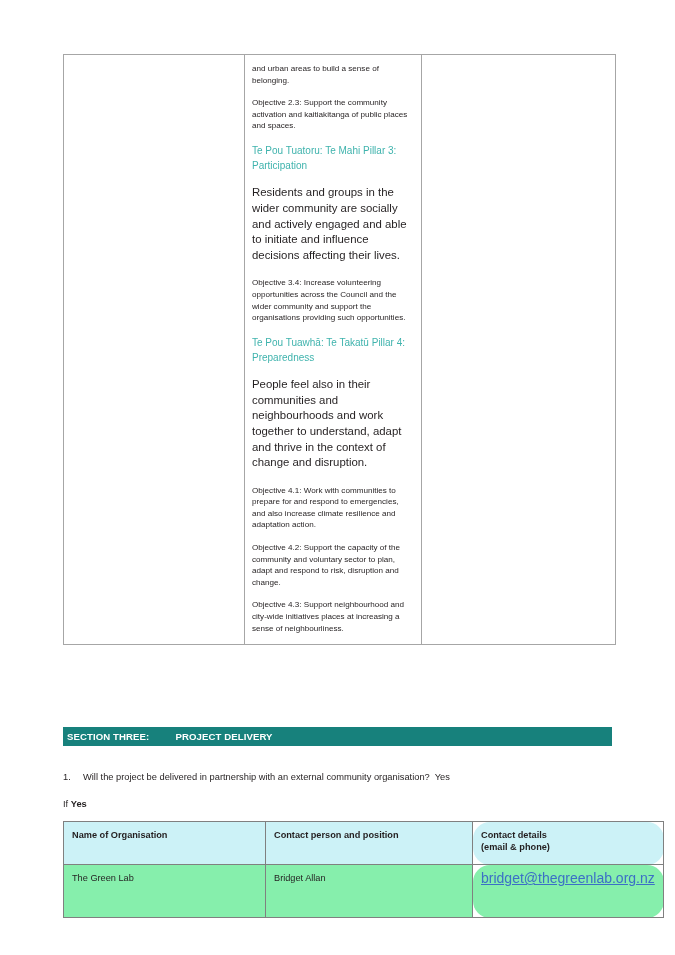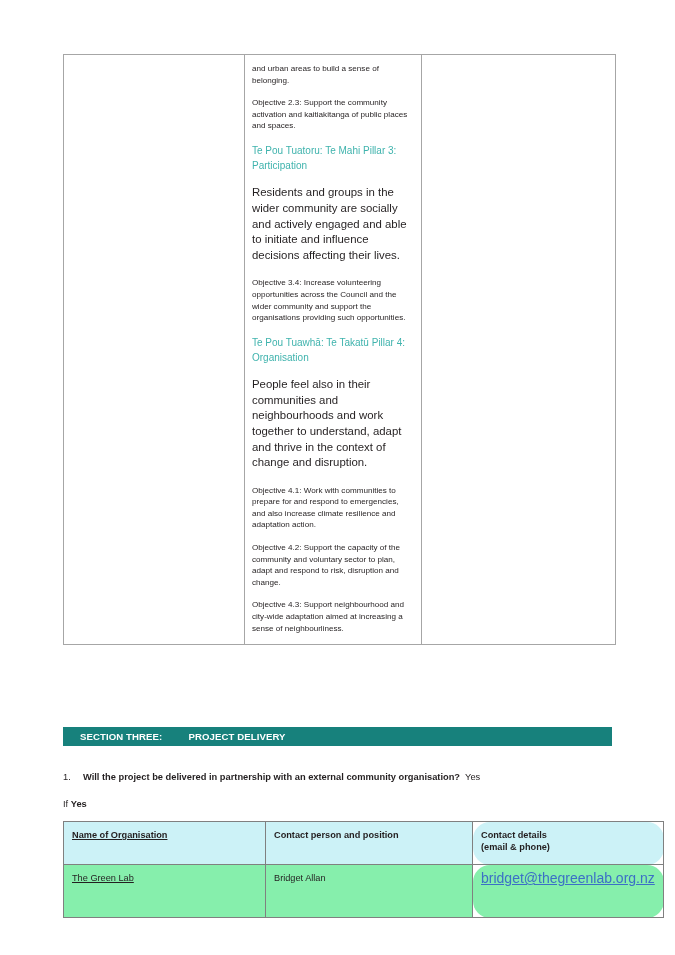--- a/index.html
+++ b/index.html
@@ -77,40 +77,40 @@
     width: 549px;
     height: 19px;
     background: #17817c;
     color: #ffffff;
     font-size: 9.6px;
     font-weight: bold;
     letter-spacing: 0.1px;
     display: flex;
     align-items: center;
     box-sizing: border-box;
-    padding-left: 17px;
+    padding-left: 4px;
   }
   .banner-label { white-space: pre; }
   .banner-gap { display: inline-block; width: 26px; }
 
   
   .question-row {
     position: absolute;
     left: 63px;
     top: 763px;
     width: 560px;
     font-size: 9.3px;
     line-height: 13px;
     white-space: nowrap;
   }
   .q-num {
     display: inline-block;
     width: 20px;
   }
-  .q-text { font-weight: bold; }
+  .q-text { font-weight: normal; }
   .q-answer { font-weight: normal; }
 
   .ifyes-row {
     position: absolute;
     left: 63px;
     top: 790px;
     font-size: 9.3px;
     line-height: 13px;
   }
   .ifyes-bold { font-weight: bold; }
@@ -138,21 +138,21 @@
     line-height: 12.4px;
     height: 28px;
   }
   .partner-table td {
     font-size: 9.2px;
     font-weight: normal;
     line-height: 13px;
     height: 38px;
     background: #86efac;
   }
-  .pc-1 { width: 185px; text-decoration: underline; }
+  .pc-1 { width: 185px; }
   .pc-2 { width: 190px; }
   .pc-3 { width: 174px; border-radius: 17px; }
 
   .cell-pad-top { padding-top: 12px; }
 
   .email-link {
     color: #3c6fc6;
     text-decoration: underline;
     font-size: 14px;
   }
@@ -174,29 +174,29 @@
           <p class="obj">and urban areas to build a sense of belonging.</p>
 
           <p class="obj">Objective 2.3: Support the community activation and kaitiakitanga of public places and spaces.</p>
 
           <p class="pillar-head">Te Pou Tuatoru: Te Mahi Pillar 3: Participation</p>
 
           <p class="pillar-body">Residents and groups in the wider community are socially and actively engaged and able to initiate and influence decisions affecting their lives.</p>
 
           <p class="obj">Objective 3.4: Increase volunteering opportunities across the Council and the wider community and support the organisations providing such opportunities.</p>
 
-          <p class="pillar-head">Te Pou Tuawhā: Te Takatū Pillar 4: Organisation</p>
+          <p class="pillar-head">Te Pou Tuawhā: Te Takatū Pillar 4: Preparedness</p>
 
           <p class="pillar-body">People feel also in their communities and neighbourhoods and work together to understand, adapt and thrive in the context of change and disruption.</p>
 
           <p class="obj">Objective 4.1: Work with communities to prepare for and respond to emergencies, and also increase climate resilience and adaptation action.</p>
 
           <p class="obj">Objective 4.2: Support the capacity of the community and voluntary sector to plan, adapt and respond to risk, disruption and change.</p>
 
-          <p class="obj">Objective 4.3: Support neighbourhood and city-wide adaptation aimed at increasing a sense of neighbourliness.</p>
+          <p class="obj">Objective 4.3: Support neighbourhood and city-wide initiatives places at increasing a sense of neighbourliness.</p>
         </div>
       </td>
 
       <td class="col-right"></td>
     </tr>
   </tbody>
     </table>
 
   <div class="section-banner">
     <span class="banner-label">SECTION THREE:</span>

